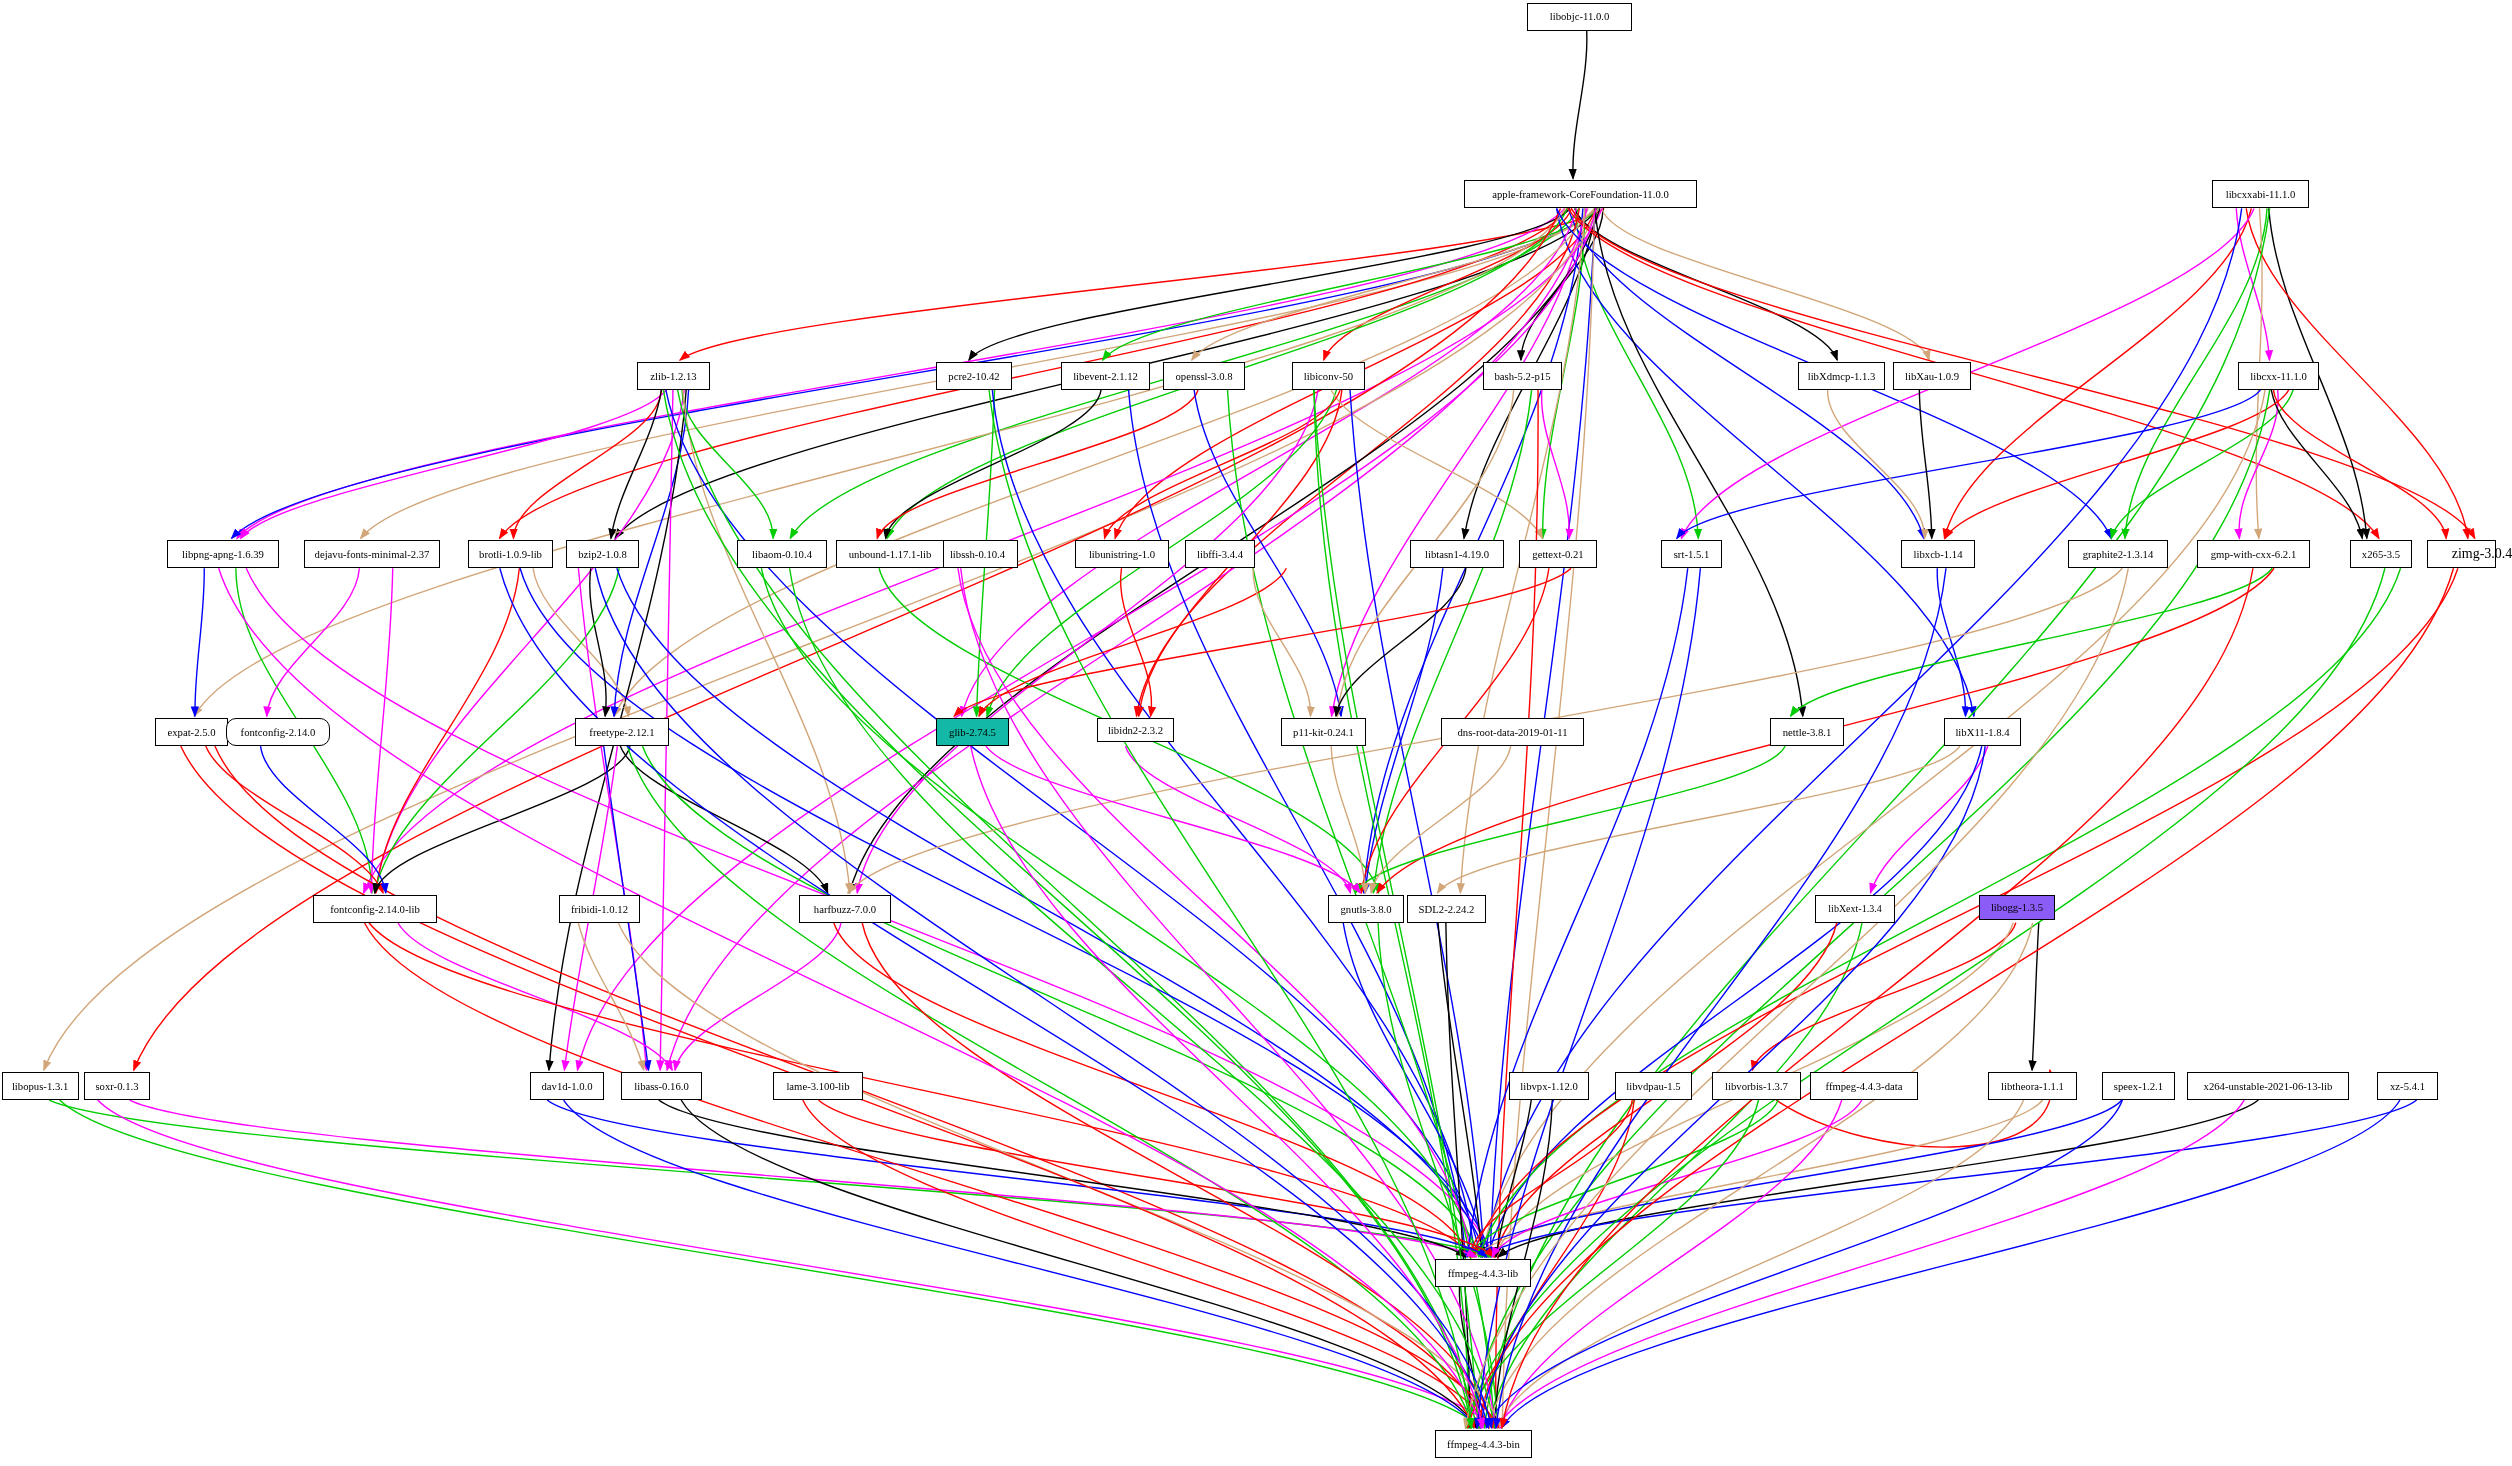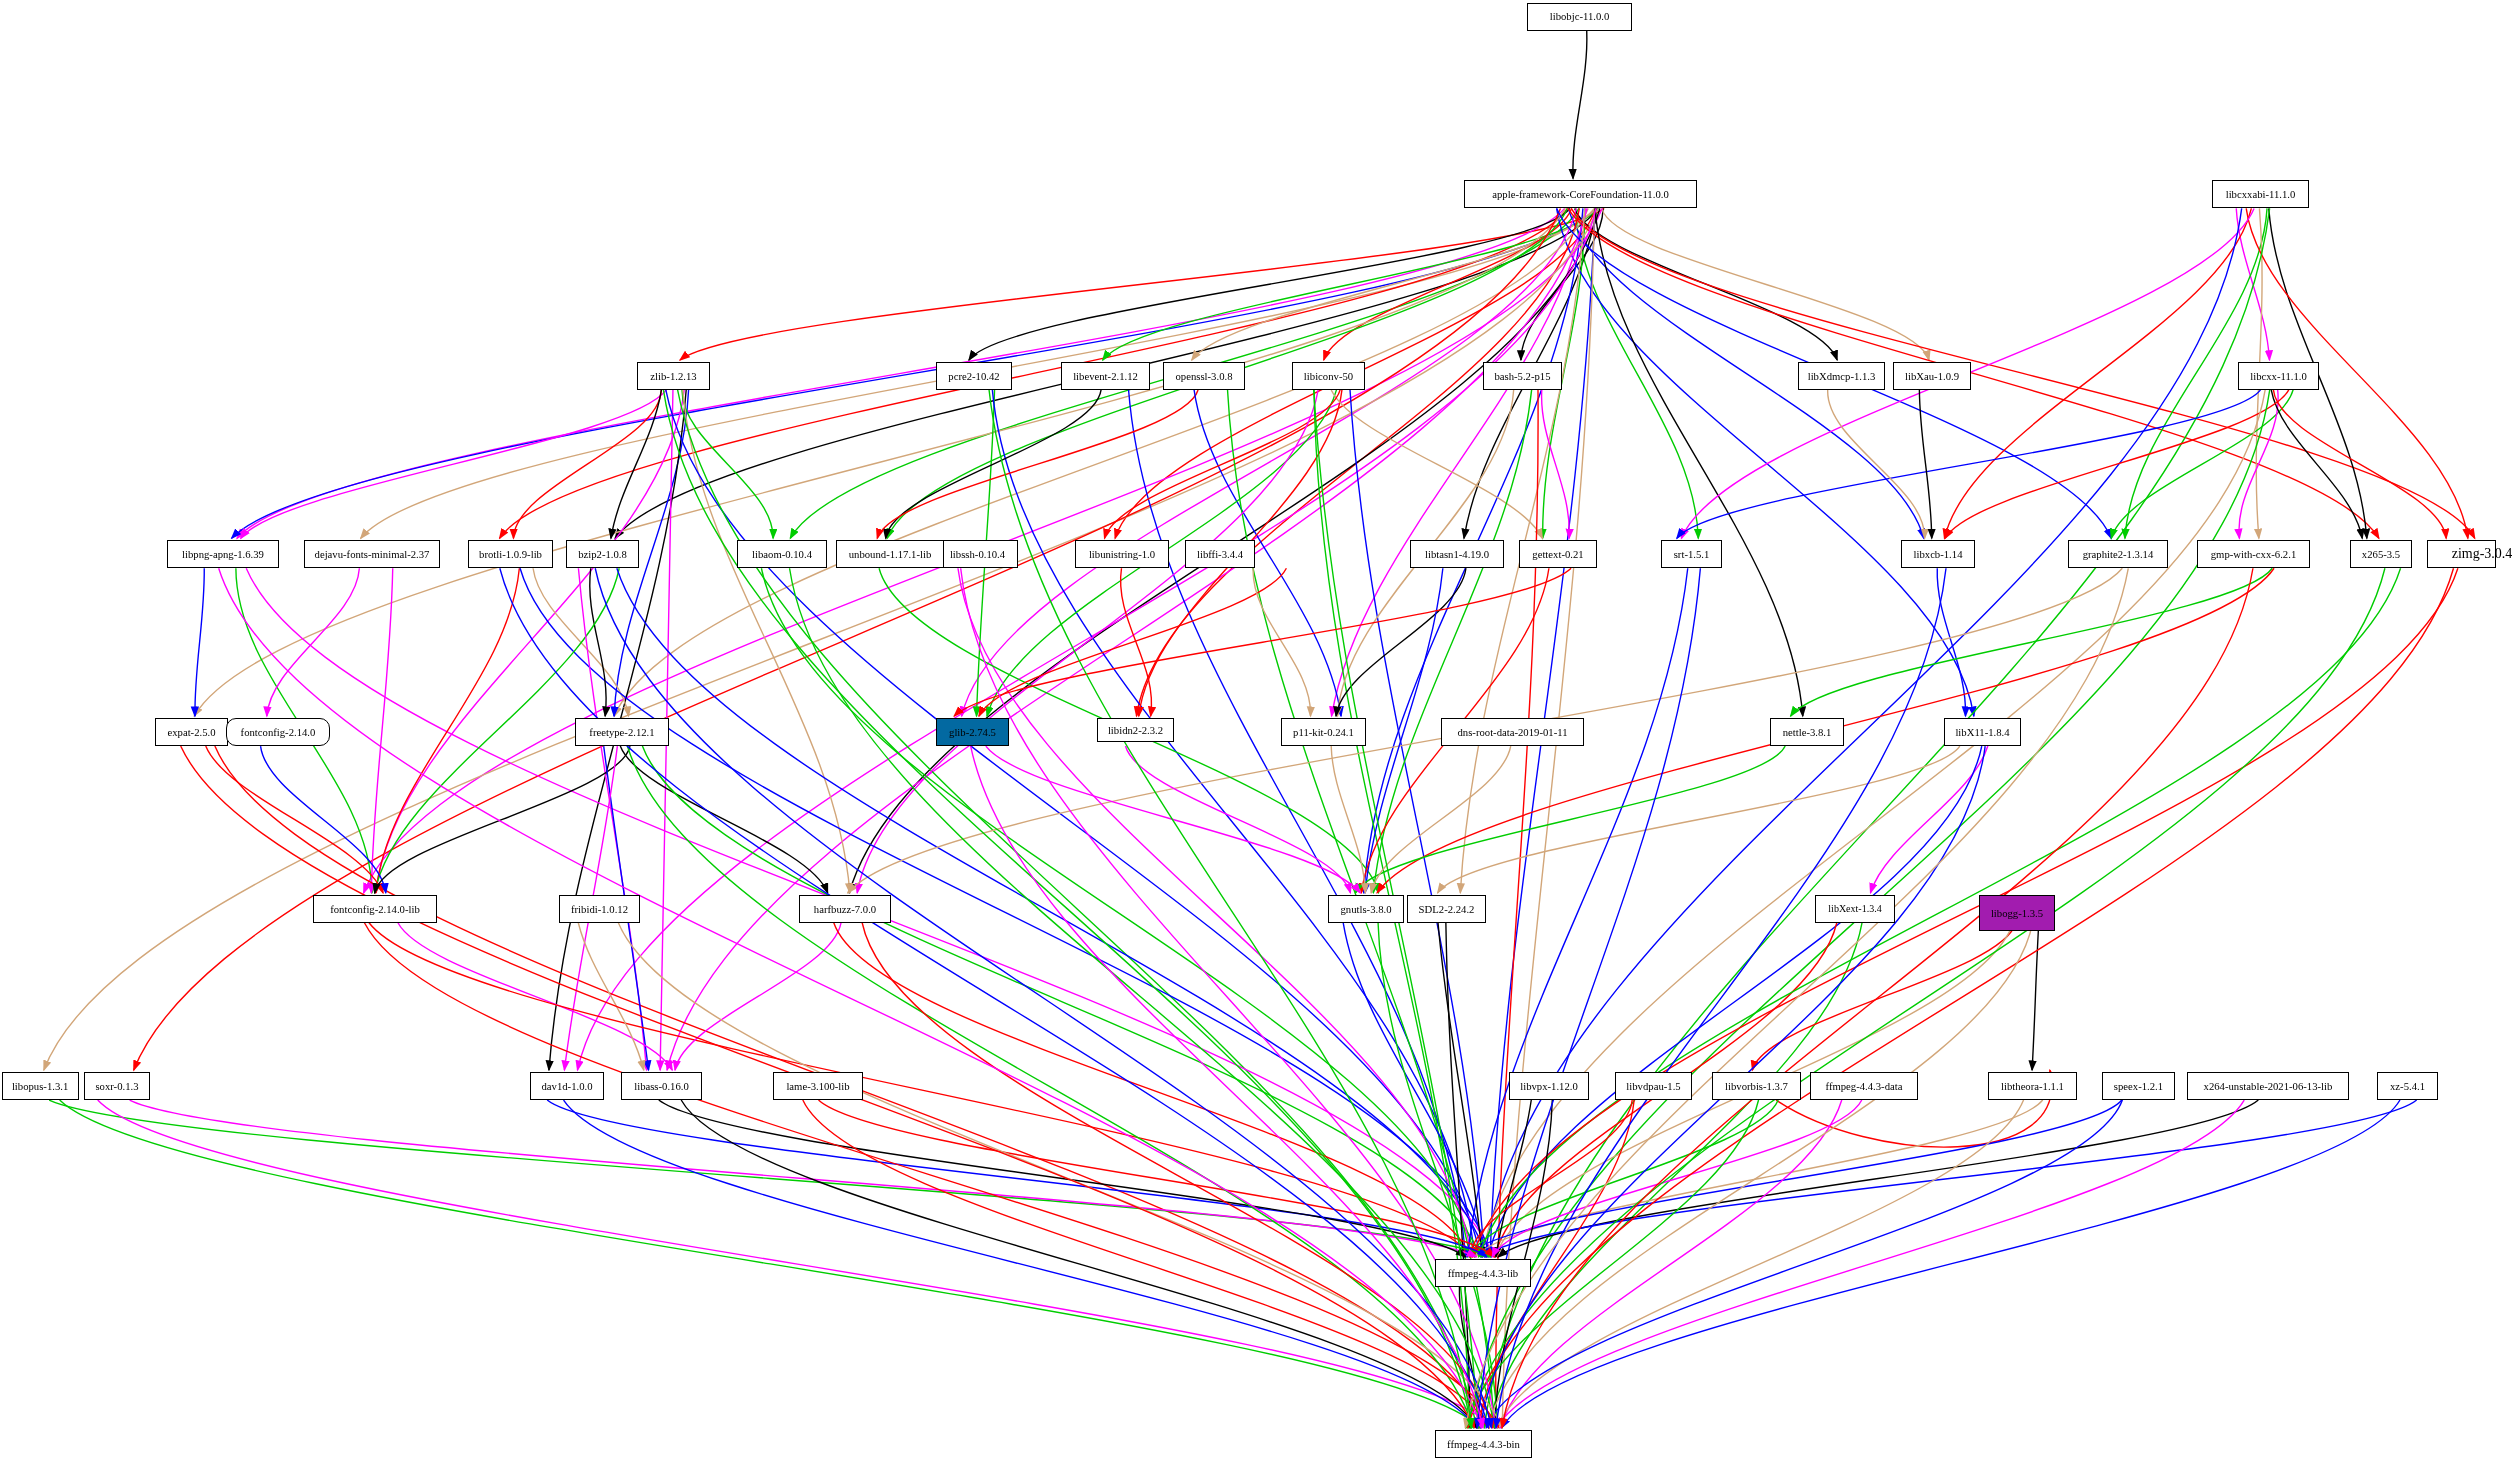--- a/index.html
+++ b/index.html
@@ -326,21 +326,21 @@
       </div>
       <div class="node" style="left: 226px; top: 718px; width: 104px; height: 28px; font-size: 10.7px; border-color: rgb(0, 0, 0); background: rgb(255, 255, 255); border-radius: 10px;">
         <span>fontconfig-2.14.0</span>
       </div>
       <div class="node" style="left: 575px; top: 718px; width: 94px; height: 28px; font-size: 10.7px; border-color: rgb(0, 0, 0); background: rgb(255, 255, 255);">
         <span>freetype-2.12.1</span>
       </div>
       <div class="node" style="left: 737px; top: 540px; width: 90px; height: 28px; font-size: 10.7px; border-color: rgb(0, 0, 0); background: rgb(255, 255, 255);">
         <span>libaom-0.10.4</span>
       </div>
-      <div class="node" style="left: 936px; top: 718px; width: 73px; height: 28px; font-size: 10.7px; border-color: rgb(0, 0, 0); background: #0369a1;">
+      <div class="node" style="left: 936px; top: 718px; width: 73px; height: 28px; font-size: 10.7px; border-color: rgb(0, 0, 0); background: #14b8a6;">
         <span>glib-2.74.5</span>
       </div>
       <div class="node" style="left: 1097px; top: 718px; width: 77px; height: 24px; font-size: 10.7px; border-color: rgb(0, 0, 0); background: rgb(255, 255, 255);">
         <span>libidn2-2.3.2</span>
       </div>
       <div class="node" style="left: 1281px; top: 718px; width: 85px; height: 28px; font-size: 10.7px; border-color: rgb(0, 0, 0); background: rgb(255, 255, 255);">
         <span>p11-kit-0.24.1</span>
       </div>
       <div class="node" style="left: 1441px; top: 718px; width: 143px; height: 28px; font-size: 10.7px; border-color: rgb(0, 0, 0); background: rgb(255, 255, 255);">
         <span>dns-root-data-2019-01-11</span>
@@ -362,21 +362,21 @@
       </div>
       <div class="node" style="left: 1328px; top: 895px; width: 76px; height: 28px; font-size: 10.7px; border-color: rgb(0, 0, 0); background: rgb(255, 255, 255);">
         <span>gnutls-3.8.0</span>
       </div>
       <div class="node" style="left: 1407px; top: 895px; width: 79px; height: 28px; font-size: 10.7px; border-color: rgb(0, 0, 0); background: rgb(255, 255, 255);">
         <span>SDL2-2.24.2</span>
       </div>
       <div class="node" style="left: 1815px; top: 895px; width: 80px; height: 28px; font-size: 10px; border-color: rgb(0, 0, 0); background: rgb(255, 255, 255);">
         <span>libXext-1.3.4</span>
       </div>
-      <div class="node" style="left: 1979px; top: 895px; width: 76px; height: 36px; font-size: 10.7px; border-color: rgb(0, 0, 0); background: #a21caf;">
+      <div class="node" style="left: 1979px; top: 895px; width: 76px; height: 25px; font-size: 10.7px; border-color: rgb(0, 0, 0); background: #8b5cf6;">
         <span>libogg-1.3.5</span>
       </div>
       <div class="node" style="left: 1.6px; top: 1072px; width: 77px; height: 28px; font-size: 10.7px; border-color: rgb(0, 0, 0); background: rgb(255, 255, 255);">
         <span>libopus-1.3.1</span>
       </div>
       <div class="node" style="left: 84px; top: 1072px; width: 66px; height: 28px; font-size: 10.7px; border-color: rgb(0, 0, 0); background: rgb(255, 255, 255);">
         <span>soxr-0.1.3</span>
       </div>
       <div class="node" style="left: 530px; top: 1072px; width: 74px; height: 28px; font-size: 10.7px; border-color: rgb(0, 0, 0); background: rgb(255, 255, 255);">
         <span>dav1d-1.0.0</span>

